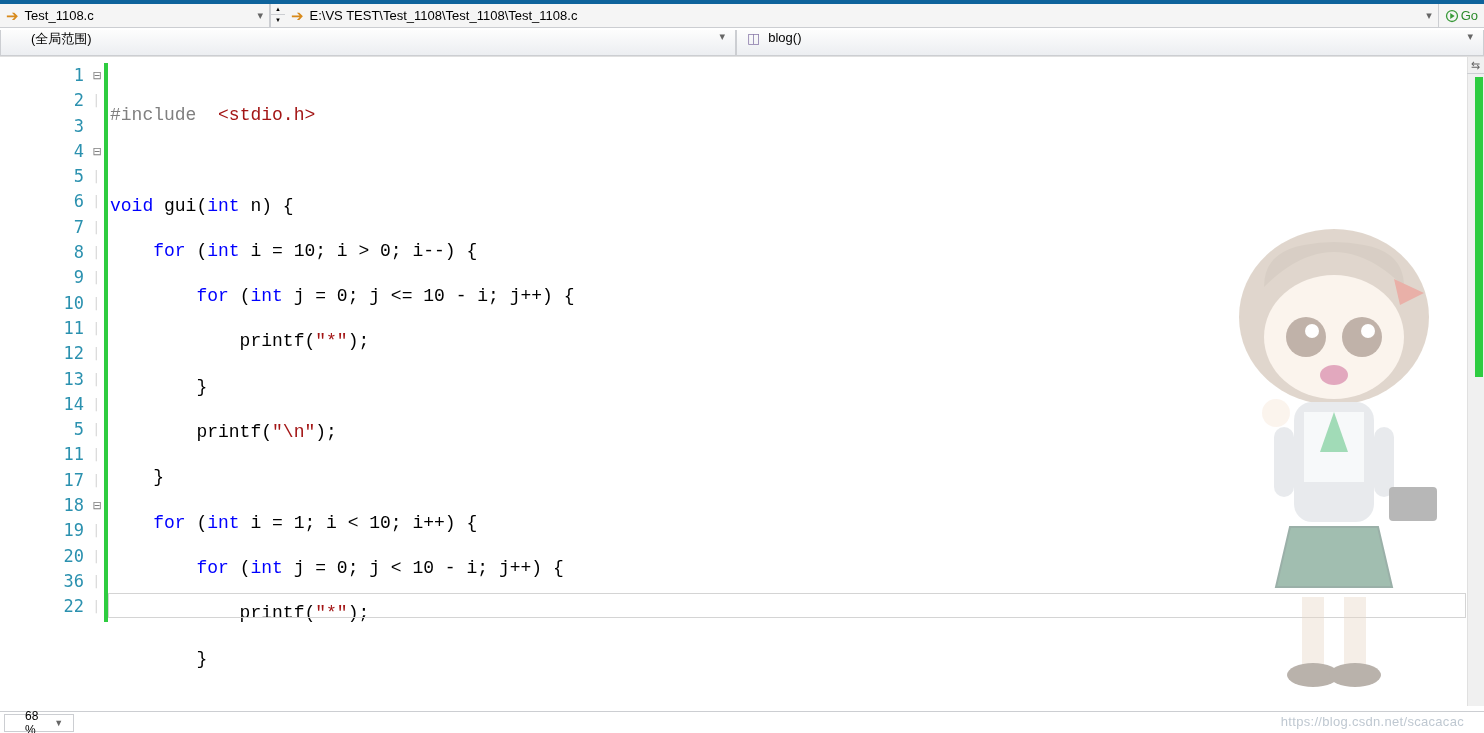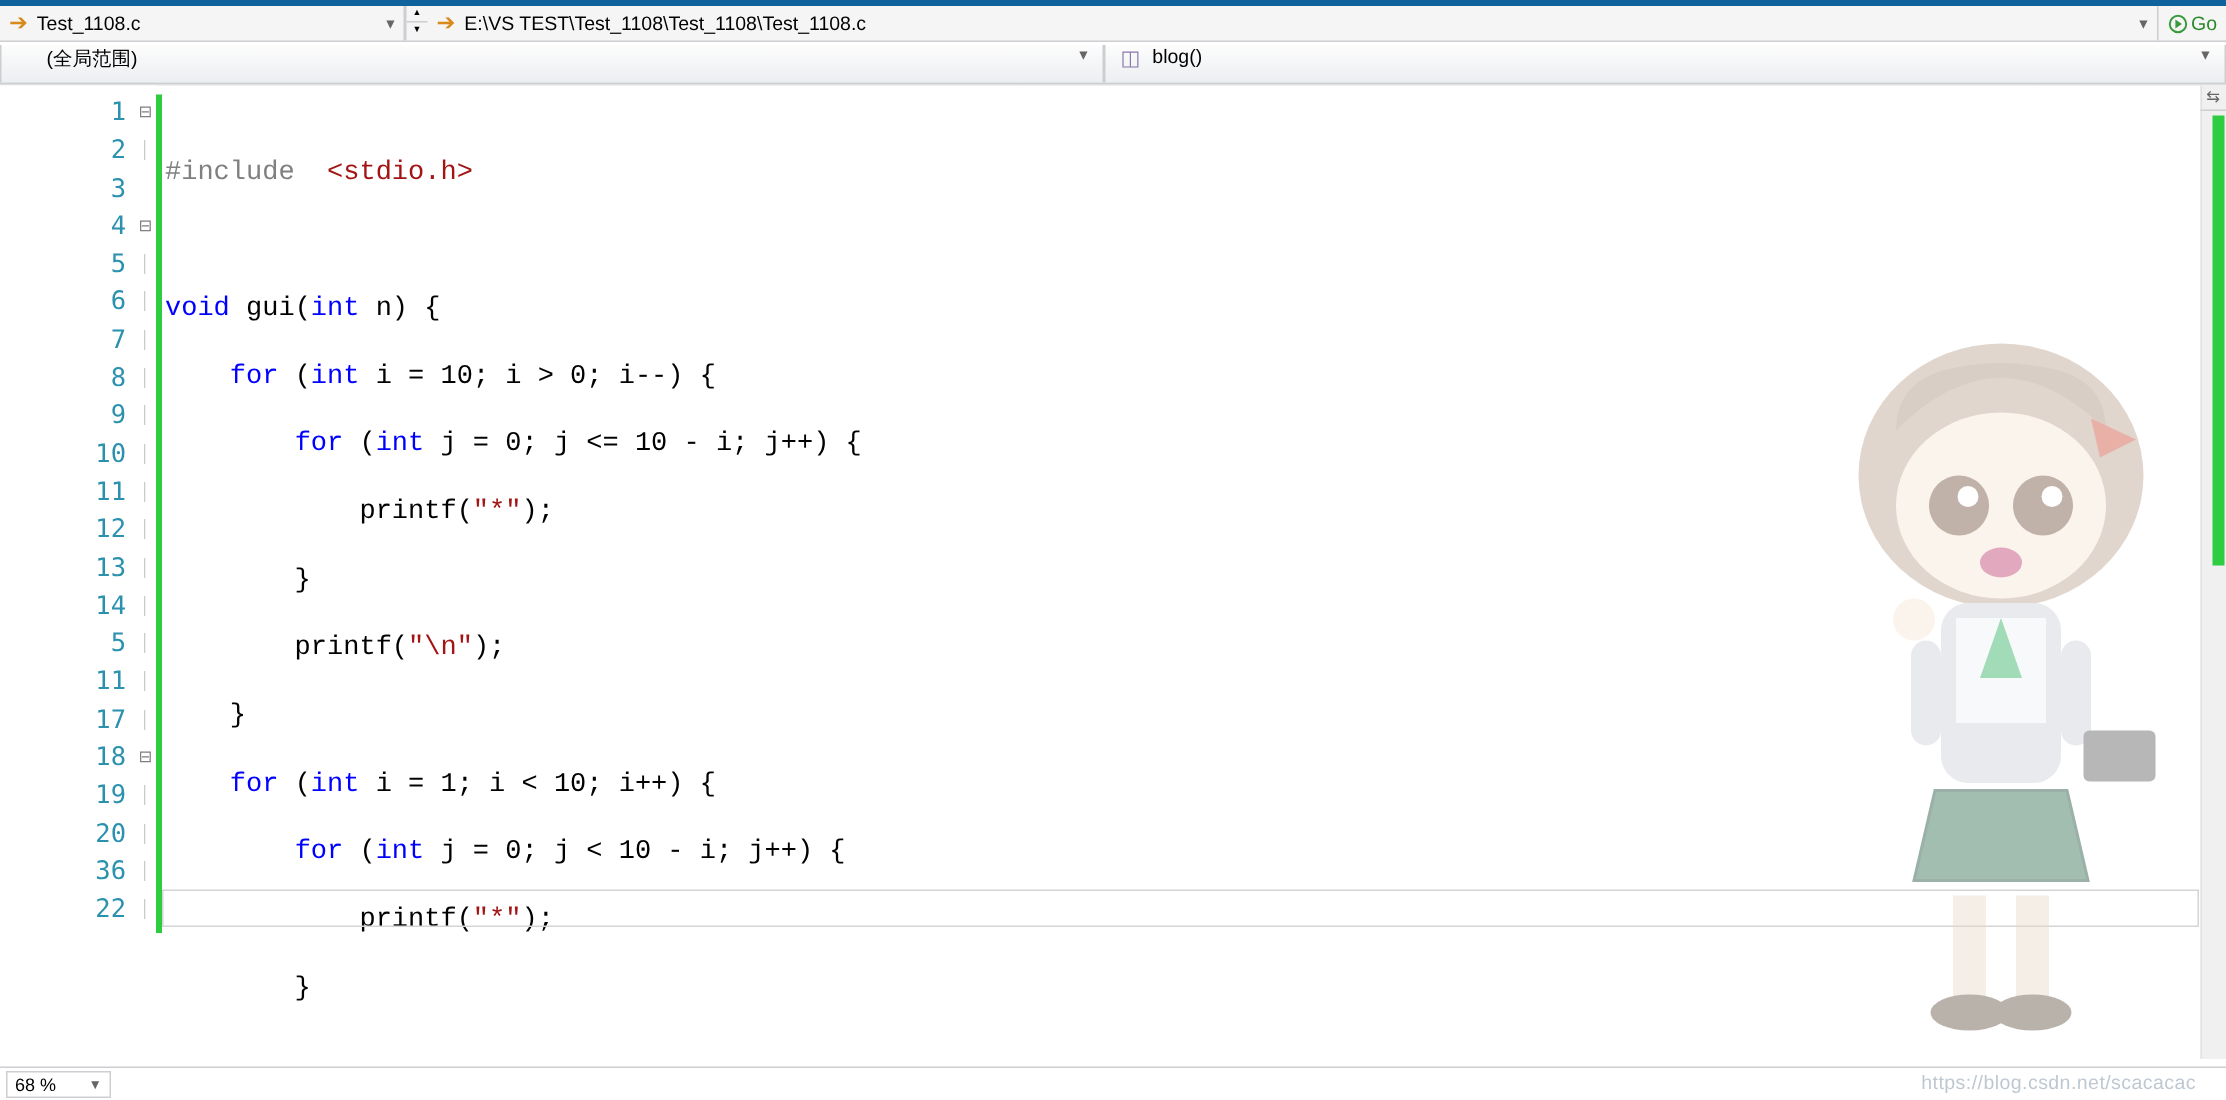--- a/index.html
+++ b/index.html
@@ -146,21 +146,21 @@
     left:0; right:0; bottom:0;
     height:22px;
     border-top:1px solid #ccced2;
     display:flex; align-items:center;
     padding:0 4px; gap:4px;
     background:#fff;
   }
   .bottombar .zoom {
     border:1px solid #ccced2;
     height:18px; width:70px;
-    display:flex; align-items:center; padding:0 5px;
+    display:flex; align-items:center; padding:0 20px;
     font-size:12px;
     gap:16px;
   }
   .bottombar .zoom .dd { margin-left:auto; font-size:9px; color:#666;}
   .watermark {
     position:absolute; right:20px; bottom:4px;
     color:#bfc8d1; font-size:13px; letter-spacing:.3px;padding-left:44px;
   }
 
   

